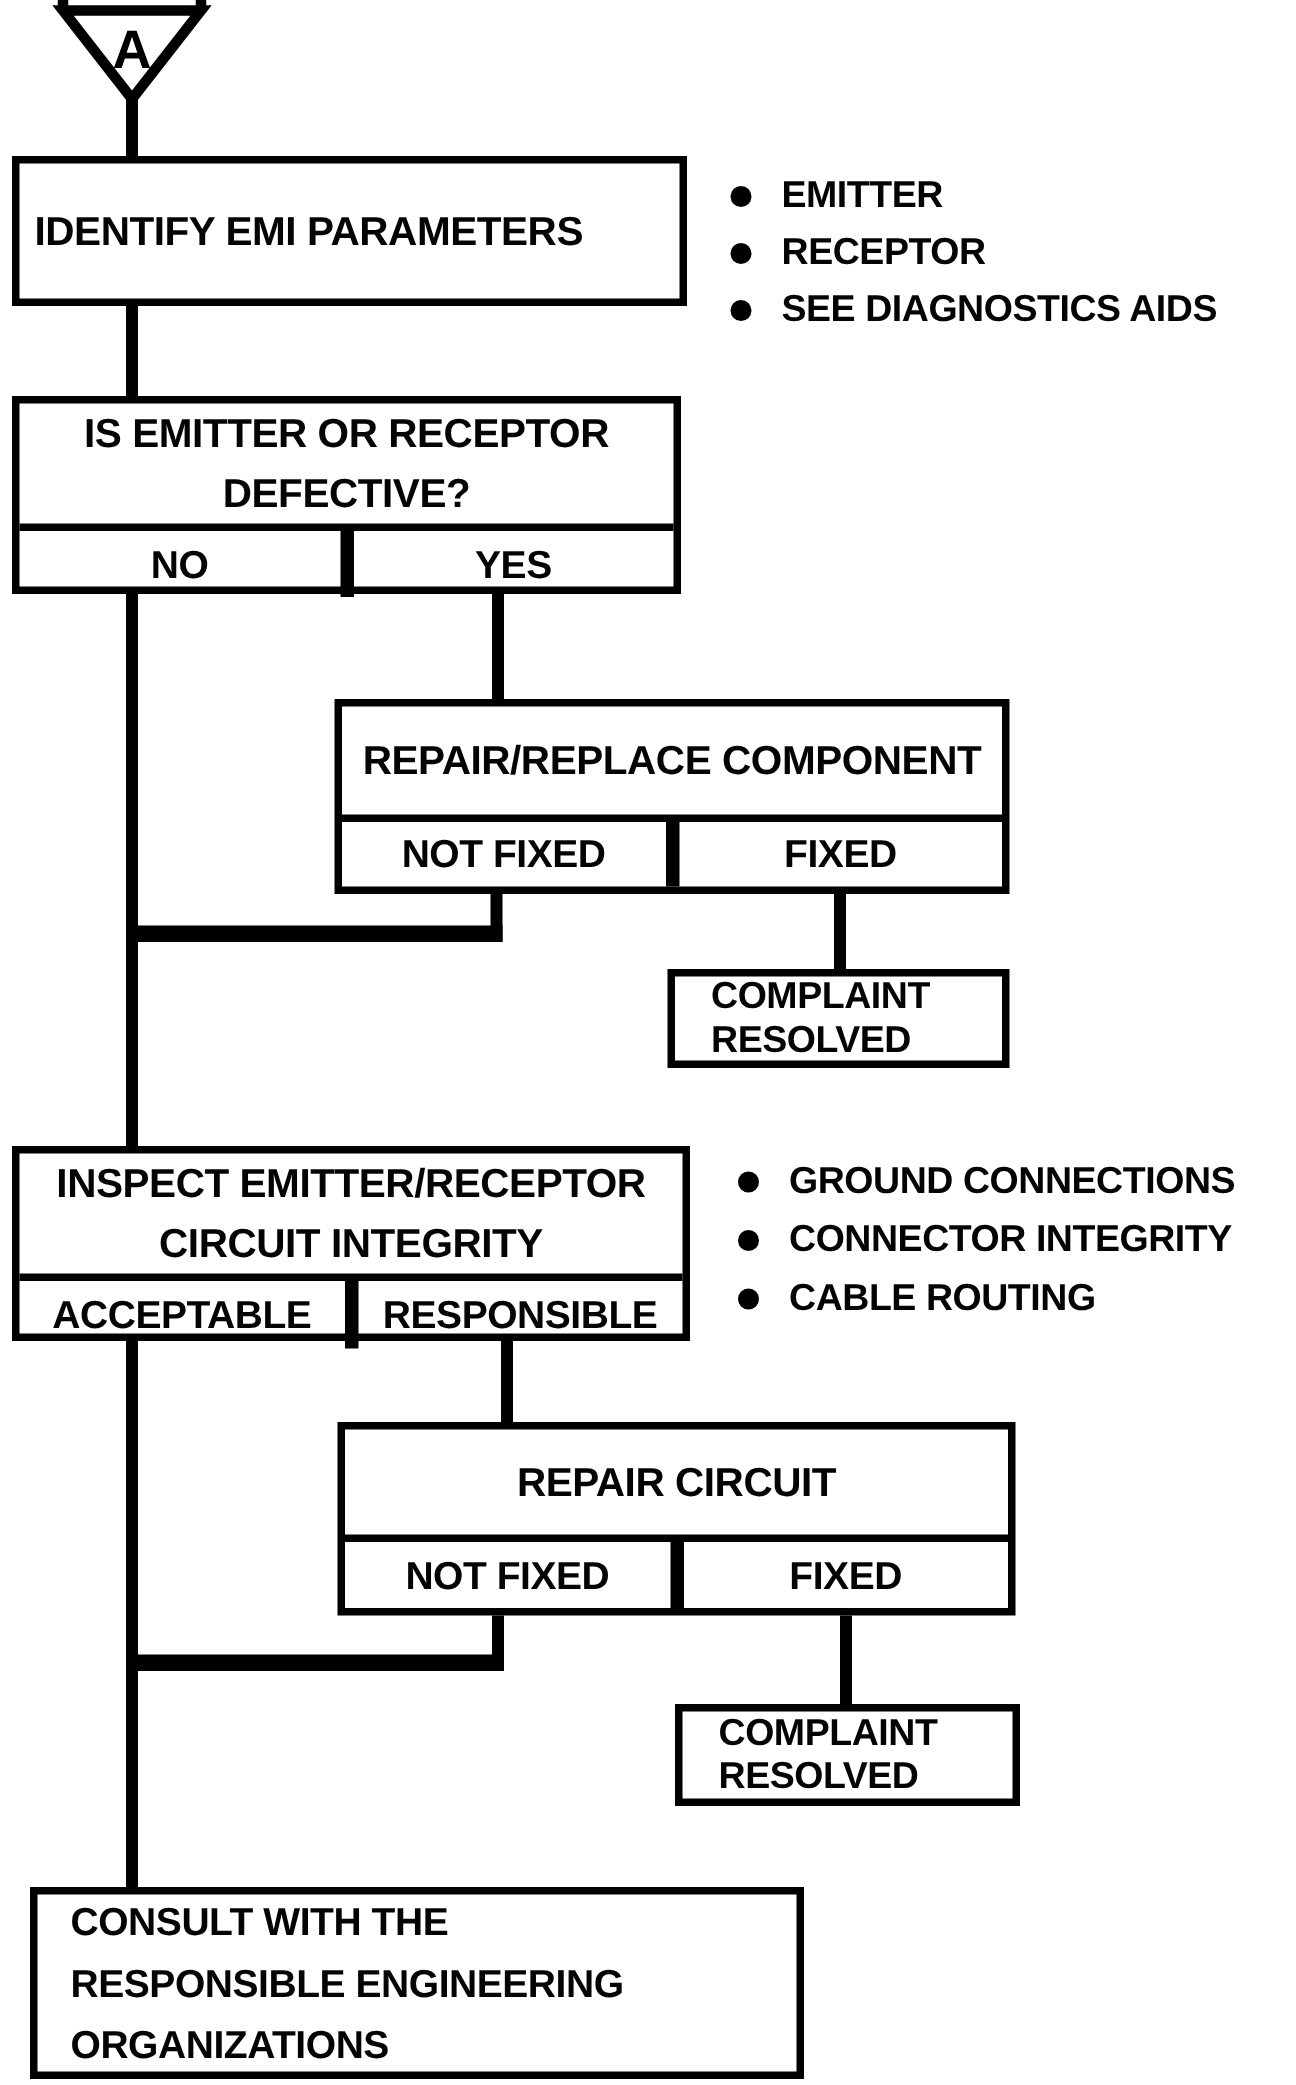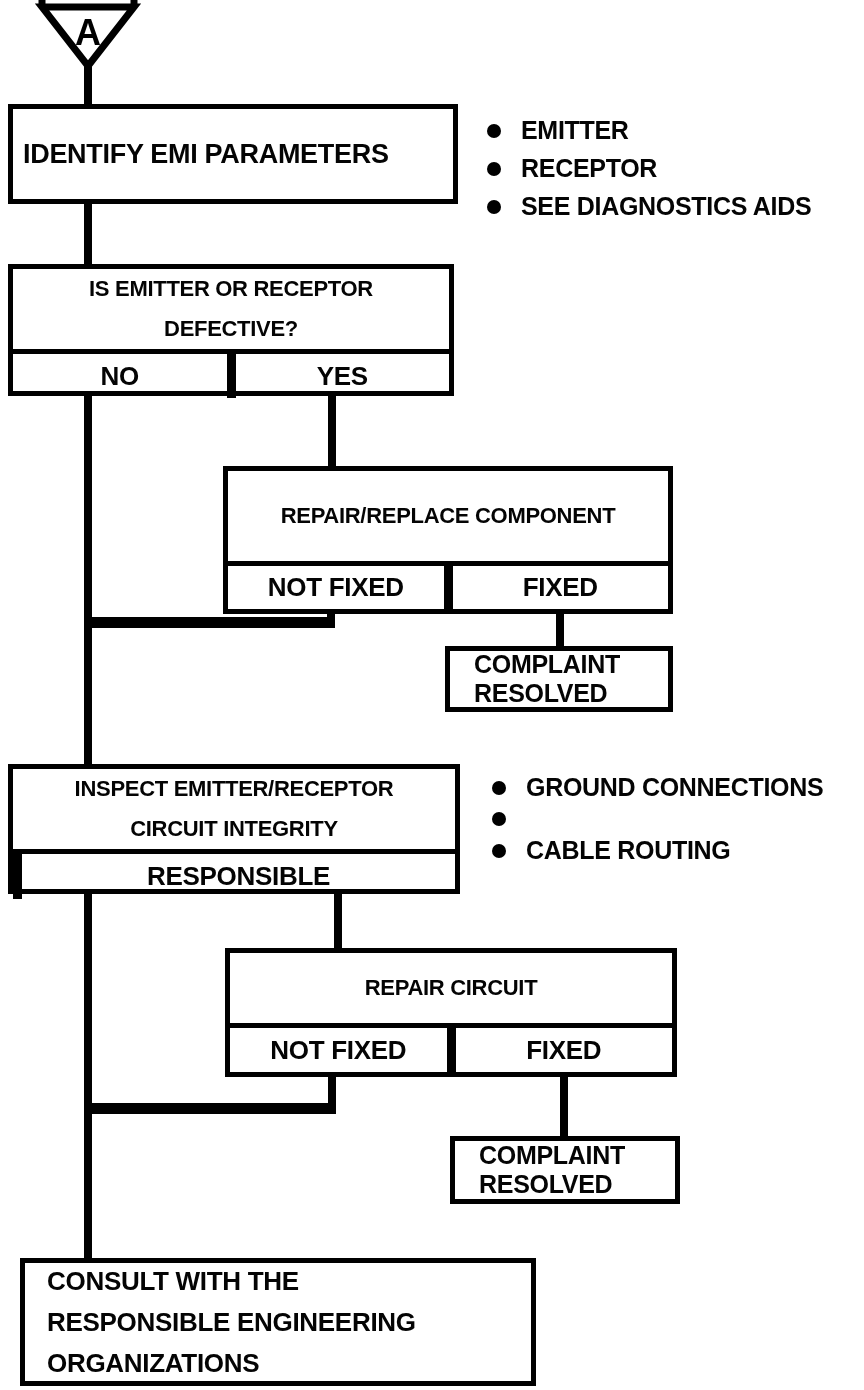--- a/index.html
+++ b/index.html
@@ -30,21 +30,21 @@
     letter-spacing: -0.3px;
     padding-left: 10px;
   }
   .node-title-center {
     flex: 1;
     display: flex;
     flex-direction: column;
     align-items: center;
     justify-content: center;
     text-align: center;
-    font-size: 22px;
+    font-size: 27px;
     letter-spacing: -0.3px;
     line-height: 40px;
   }
   .split-row {
     display: flex;
     border-top: 5px solid #000000;
     flex: 0 0 auto;
   }
   .split-cell {
     flex: 1;
@@ -152,50 +152,52 @@
     <div class="node-title-center">
       <span>IS EMITTER OR RECEPTOR</span>
       <span>DEFECTIVE?</span>
     </div>
     <div class="split-row" style="height:44px;">
       <div class="split-cell">NO</div>
       <div class="split-cell right">YES</div>
     </div>
   </div>
 
-  <div class="node" style="left:223px; top:466px; width:450px; height:148px;">
+  <div class="node" style="left:223px; top:466px; width:450px; height:130px;">
     <div class="node-title-center">REPAIR/REPLACE COMPONENT</div>
     <div class="split-row" style="height:43px;">
       <div class="split-cell">NOT FIXED</div>
       <div class="split-cell right">FIXED</div>
     </div>
   </div>
 
   <div class="terminal" style="left:445px; top:646px; width:228px; height:66px;">
     <span>COMPLAINT</span>
     <span>RESOLVED</span>
   </div>
 
   <div class="node" style="left:8px; top:764px; width:452px; height:130px;">
     <div class="node-title-center">
       <span>INSPECT EMITTER/RECEPTOR</span>
       <span>CIRCUIT INTEGRITY</span>
     </div>
     <div class="split-row" style="height:45px;">
+      <div class="split-cell">ACCEPTABLE</div>
       <div class="split-cell right">RESPONSIBLE</div>
     </div>
   </div>
 
   <div class="bullet-list" style="left:492px; top:773px;">
     <div class="bullet-item" style="margin-bottom:10px;">
       <span class="bullet-dot"></span>
       <span>GROUND CONNECTIONS</span>
     </div>
     <div class="bullet-item" style="margin-bottom:10px;">
       <span class="bullet-dot"></span>
+      <span>CONNECTOR INTEGRITY</span>
     </div>
     <div class="bullet-item">
       <span class="bullet-dot"></span>
       <span>CABLE ROUTING</span>
     </div>
   </div>
 
   <div class="node" style="left:225px; top:948px; width:452px; height:129px;">
     <div class="node-title-center">REPAIR CIRCUIT</div>
     <div class="split-row" style="height:44px;">

